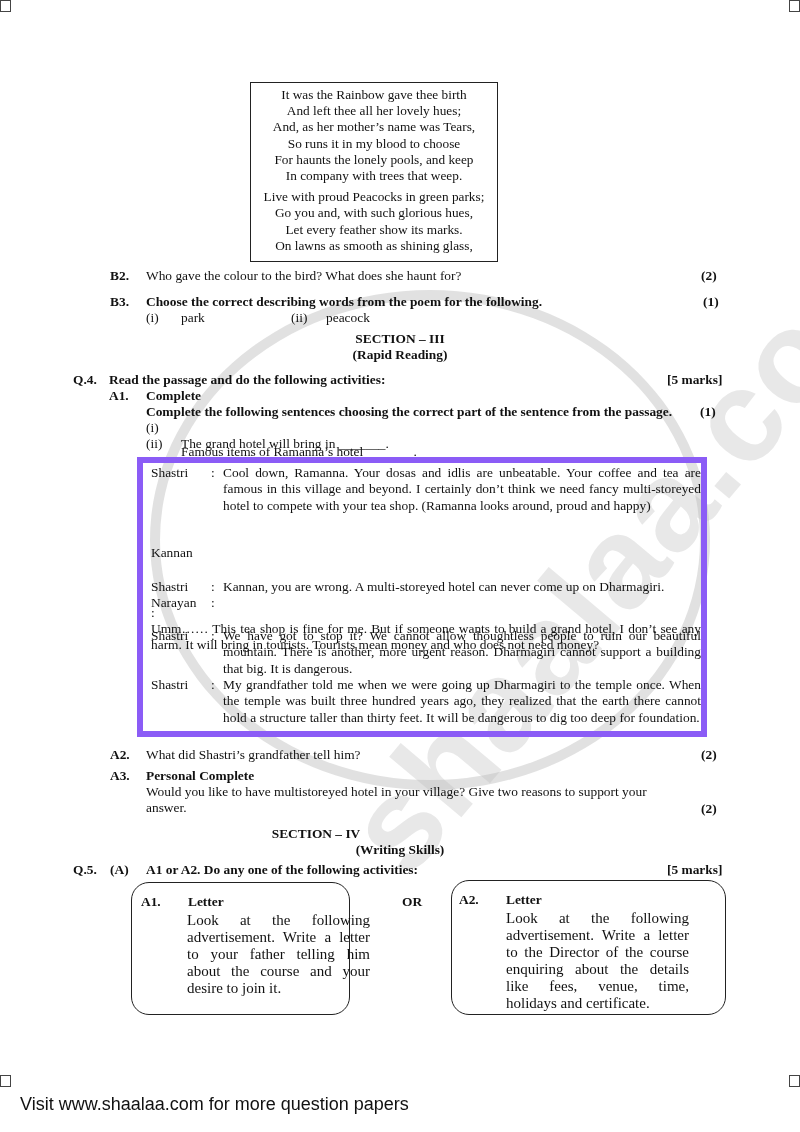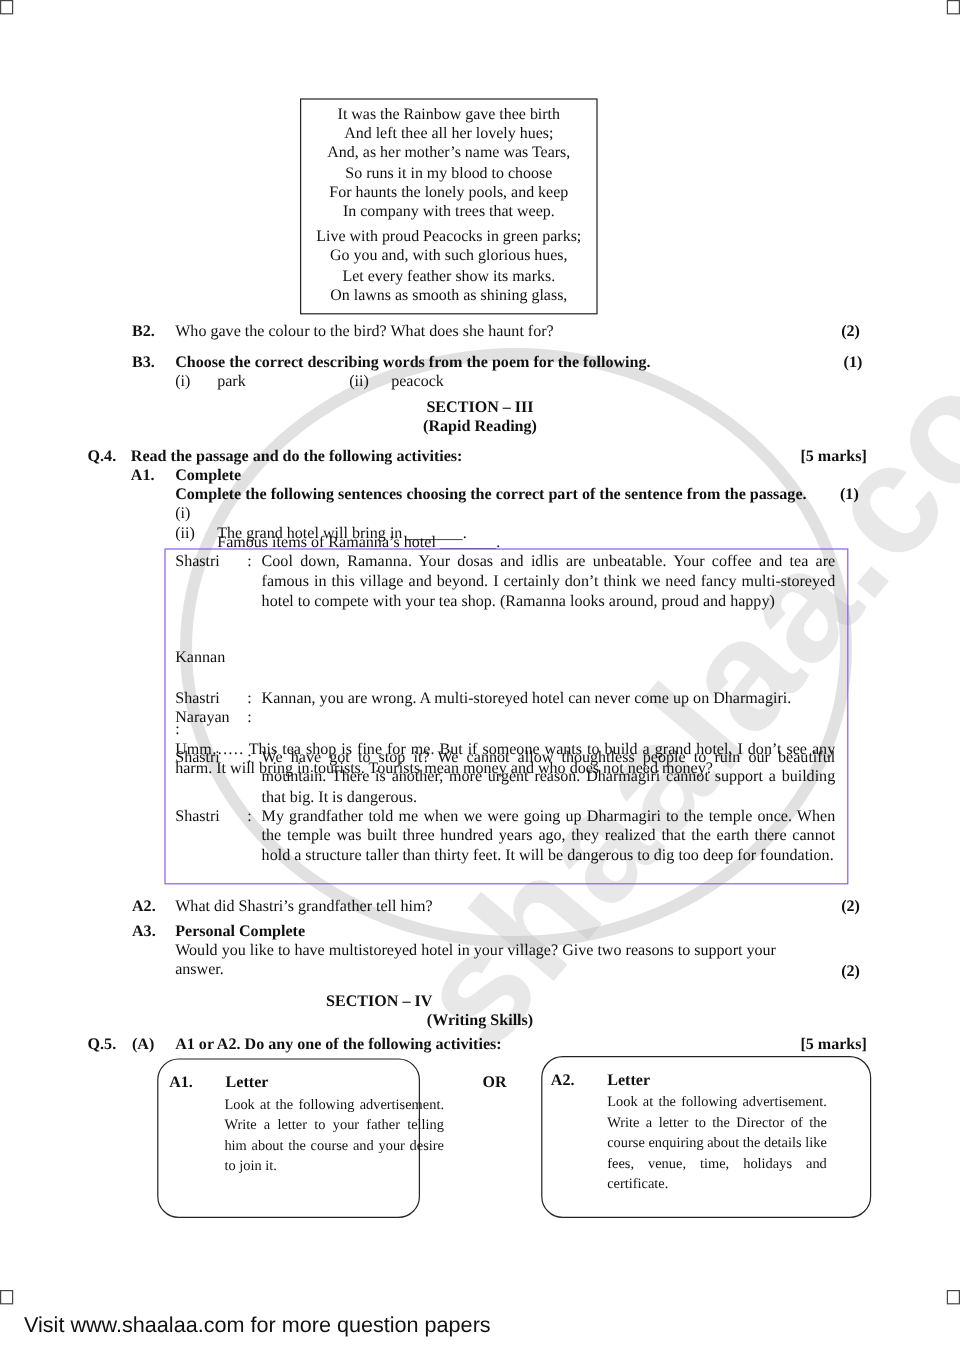--- a/index.html
+++ b/index.html
@@ -32,34 +32,34 @@
     border: 1px solid #222; box-sizing: border-box; text-align: center;
     line-height: 16.2px; padding-top: 4px; font-size: 13.3px;
   }
   .poem .stanza2 { margin-top: 5px; }
 
   .row { position: absolute; white-space: nowrap; }
 
   
   .dialog {
     position: absolute; left: 137px; top: 457px; width: 570px; height: 280px;
-    border: 1px solid #8b5cf6; box-sizing: border-box;
+    border: 6px solid #8b5cf6; box-sizing: border-box;
   }
   .dline { position: absolute; left: 8px; width: 550px; display: flex; }
   .dline .spk { width: 60px; flex: 0 0 60px; }
   .dline .col { width: 12px; flex: 0 0 12px; }
   .dline .txt { flex: 1; text-align: justify; line-height: 16.4px; text-align-last: left; }
 
   
   .lbox {
     position: absolute; border: 1px solid #222; border-radius: 18px; box-sizing: border-box;
   }
   .lbox .lab { position: absolute; font-weight: bold; }
   .lbox .ttl { position: absolute; font-weight: bold; }
-  .lbox .body { position: absolute; text-align: justify; text-align-last: left; line-height: 17px; font-size: 12px; }
+  .lbox .body { position: absolute; text-align: justify; text-align-last: left; line-height: 17px; font-size: 15px; }
 
   .footer {
     position: absolute; left: 20px; top: 1094px;
     font-family: "Liberation Sans", sans-serif; font-size: 18px; color: #111;
   }
 </style>
 </head>
 <body>
 
 <div class="corner" style="left:0;top:0;"></div>

